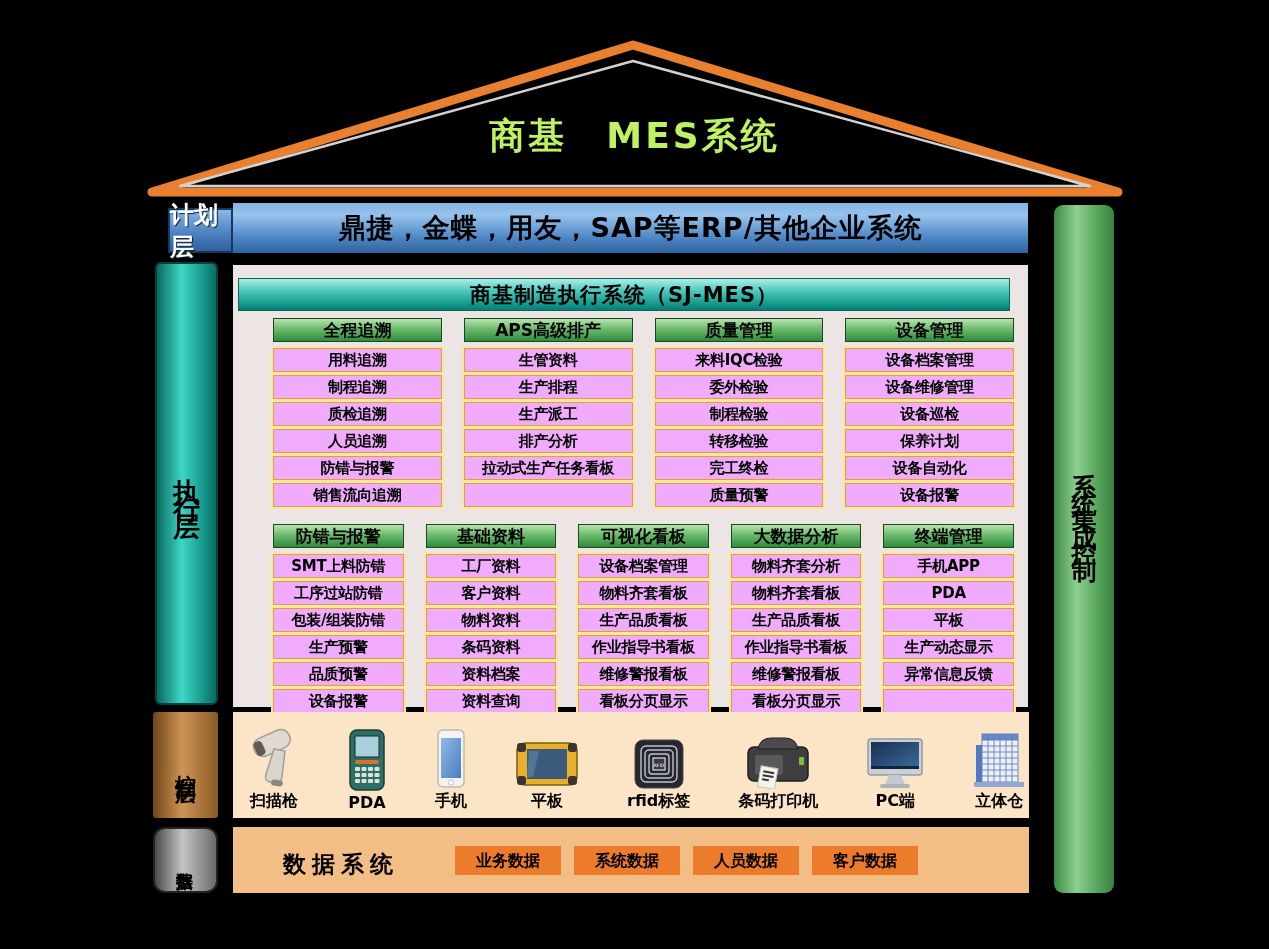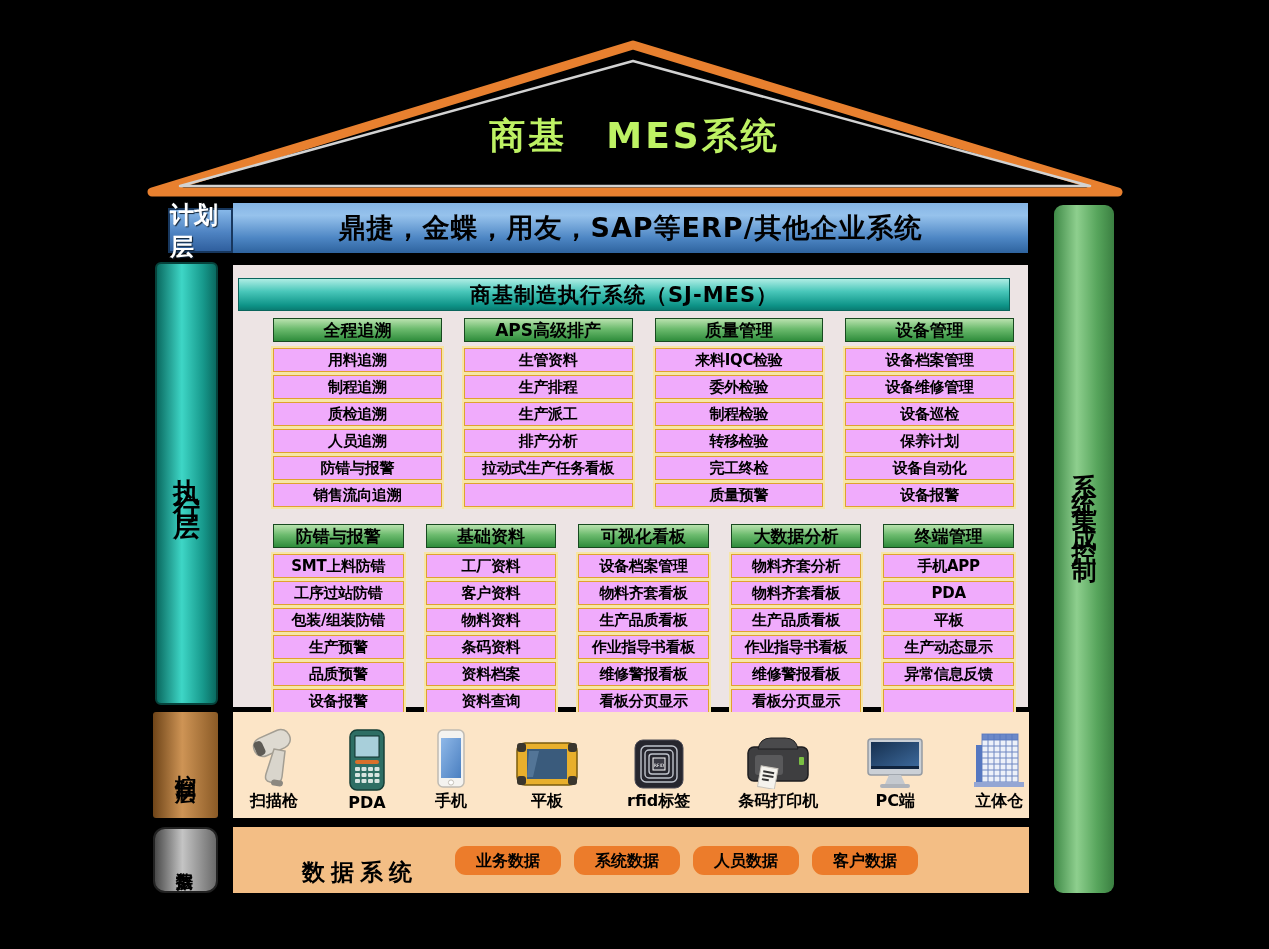--- a/index.html
+++ b/index.html
@@ -99,28 +99,28 @@
     padding:0 16px 6px 16px; box-sizing:border-box;gap:48px;
   }
   .device { display:flex; flex-direction:column; align-items:center; }
   .dev-label { font-weight:bold; font-size:16px; margin-top:2px; white-space:nowrap; }
   
   .data-bar {
     position:absolute; left:233px; top:827px; width:796px; height:66px;
     background:#F3BE85;
   }
   .data-title {
-    position:absolute; left:50px; top:12px; height:66px;
+    position:absolute; left:50px; top:4px; height:66px;
     display:flex; align-items:center;
-    font-weight:bold; font-size:23px; letter-spacing:6px;margin-left:19px;
+    font-weight:bold; font-size:23px; letter-spacing:6px;
   }
   .data-boxes { position:absolute; left:222px; top:19px; display:flex; gap:13px; }
   .data-box {
     width:106px; height:29px; line-height:29px; text-align:center;
-    background:#EC7C2B; font-weight:bold; font-size:16px;border-radius:11px;
+    background:#EC7C2B; font-weight:bold; font-size:16px;
   }
 </style>
 </head>
 <body>
 
 <div id="canvas">
 
   <svg id="roof-svg" width="1269" height="210">
     <polygon points="152,192 633,45 1118,192" fill="none" stroke="#E8802F" stroke-width="9" stroke-linejoin="round"></polygon>
     <polygon points="180,186 633,61 1090,186" fill="none" stroke="#D2D2D2" stroke-width="2.5" stroke-linejoin="round"></polygon>

